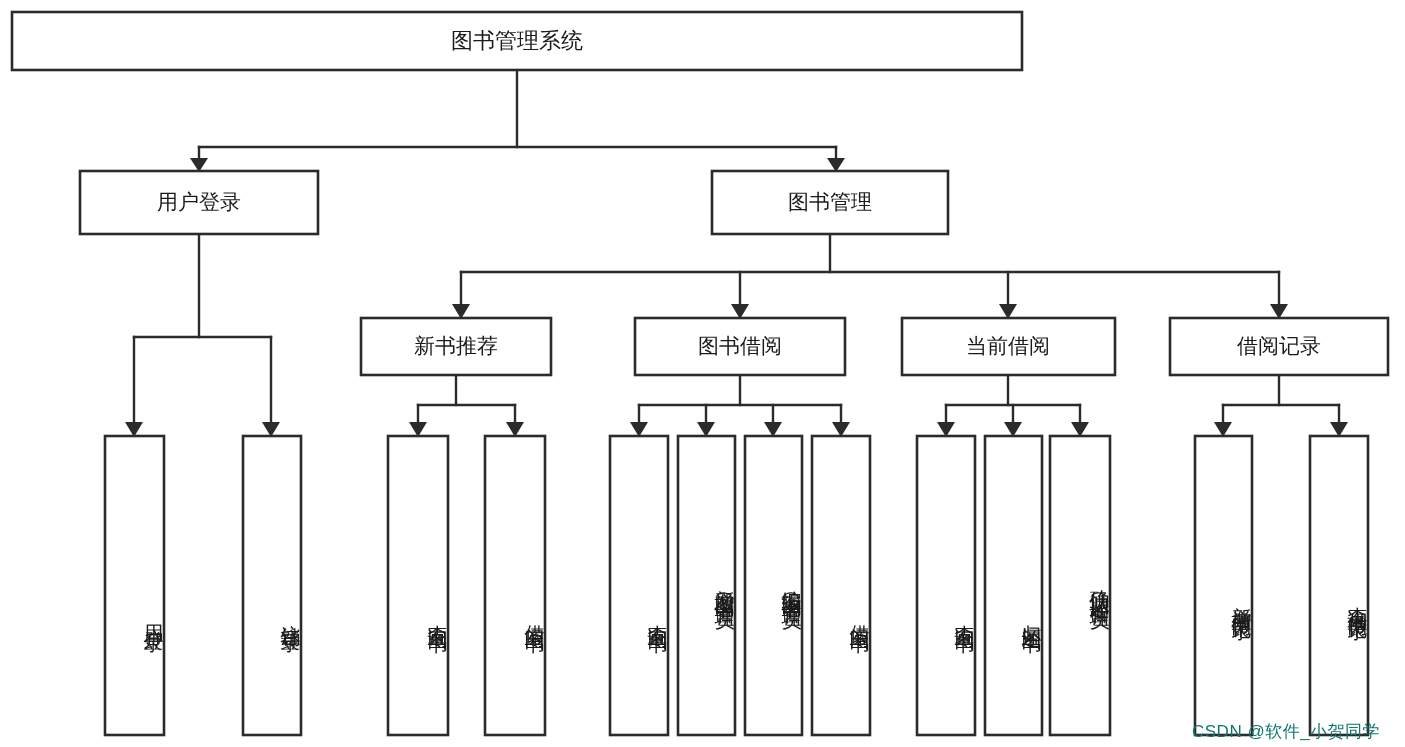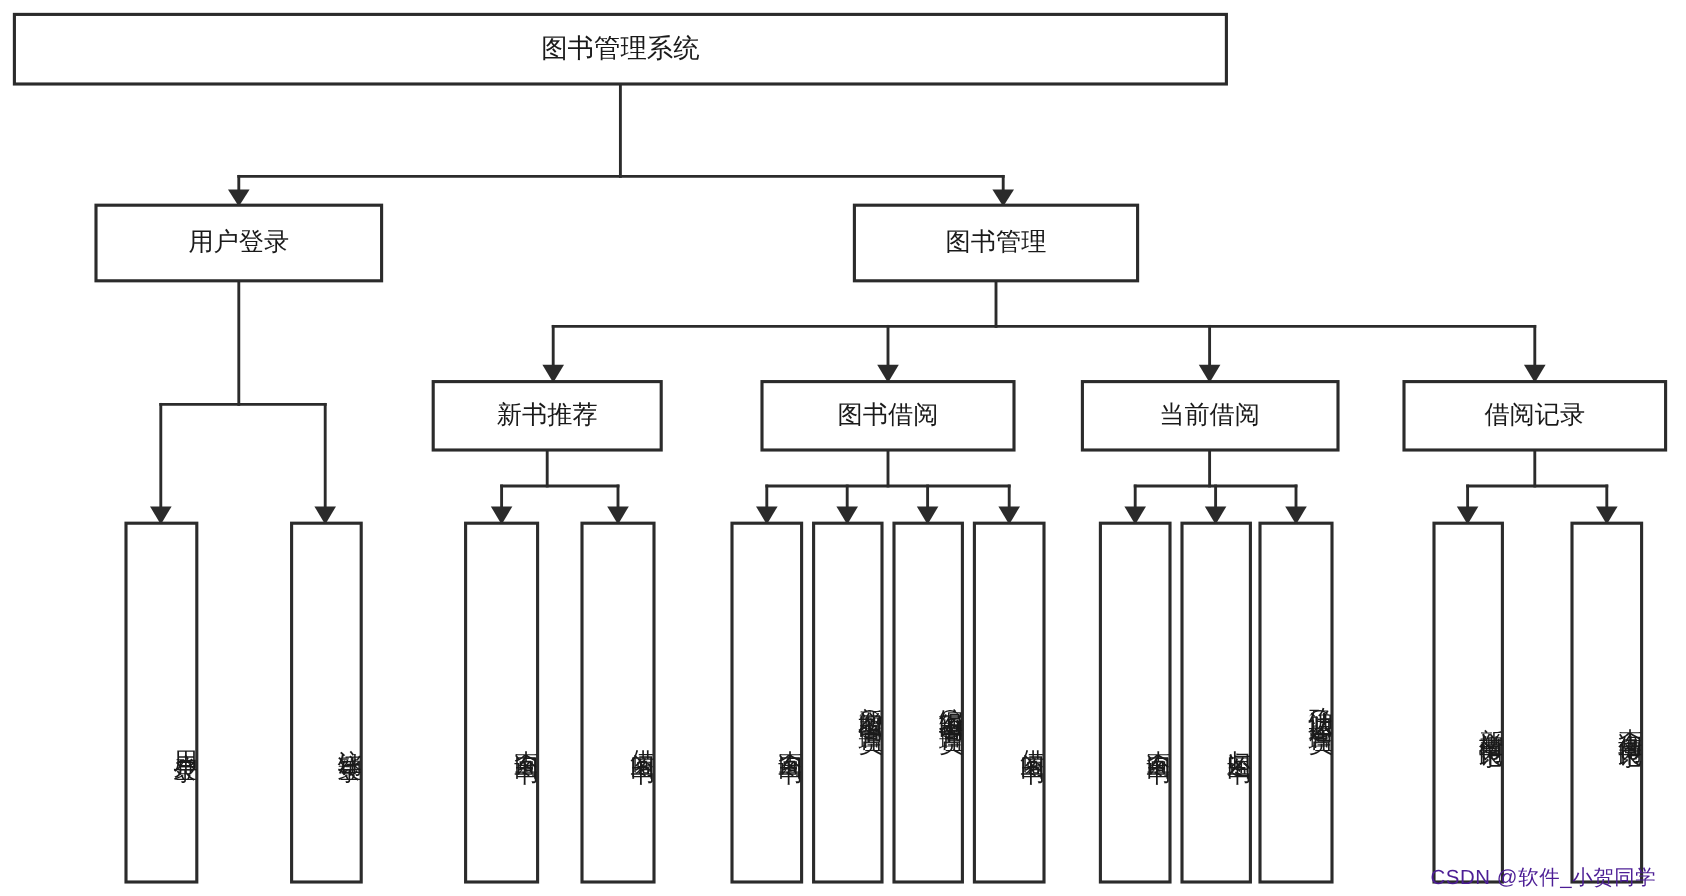--- a/index.html
+++ b/index.html
@@ -64,21 +64,21 @@
     justify-content: center;
     white-space: nowrap;
     pointer-events: none;
   }
   .watermark {
     position: absolute;
     left: 1192px;
     top: 720px;
     font-family: "Liberation Sans", "DejaVu Sans", sans-serif;
     font-size: 17px;
-    color: #4c1d95;
+    color: #0f766e;
     white-space: nowrap;
     letter-spacing: 0.5px;
   }
 </style>
 </head>
 <body>
 
 <div id="diagram-root">
 
   <svg class="diagram" viewBox="0 0 1405 747">

